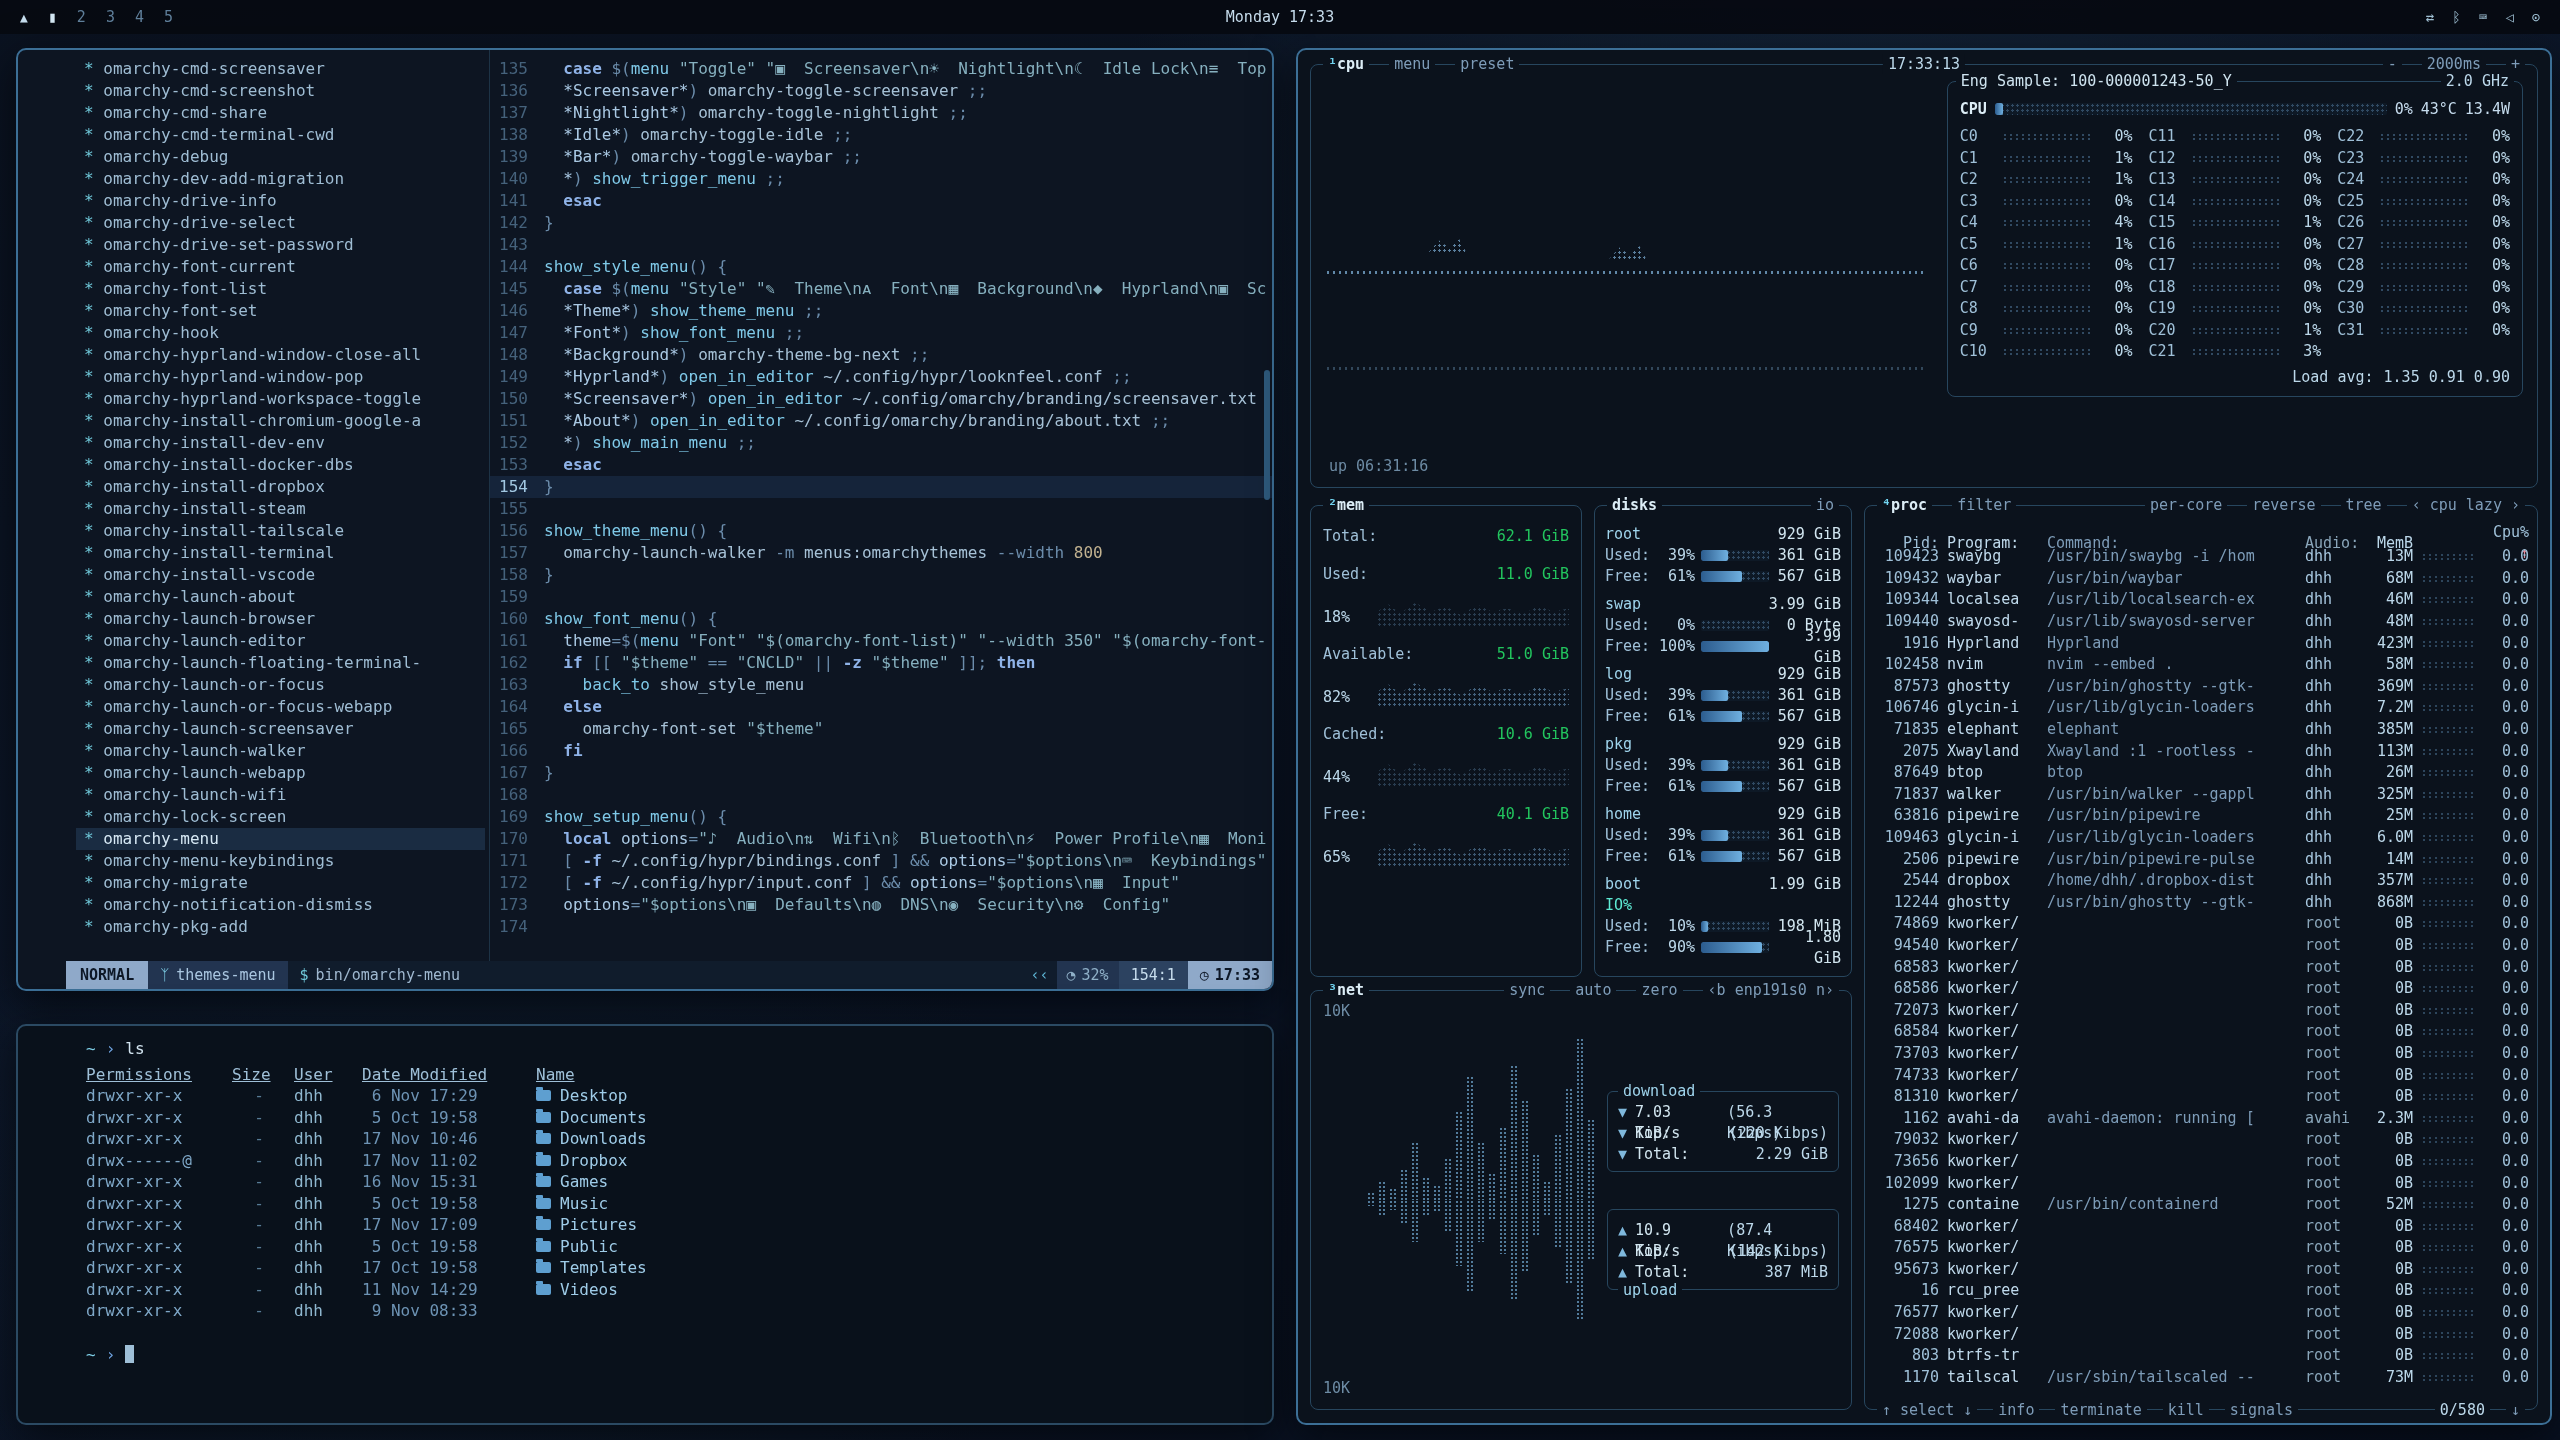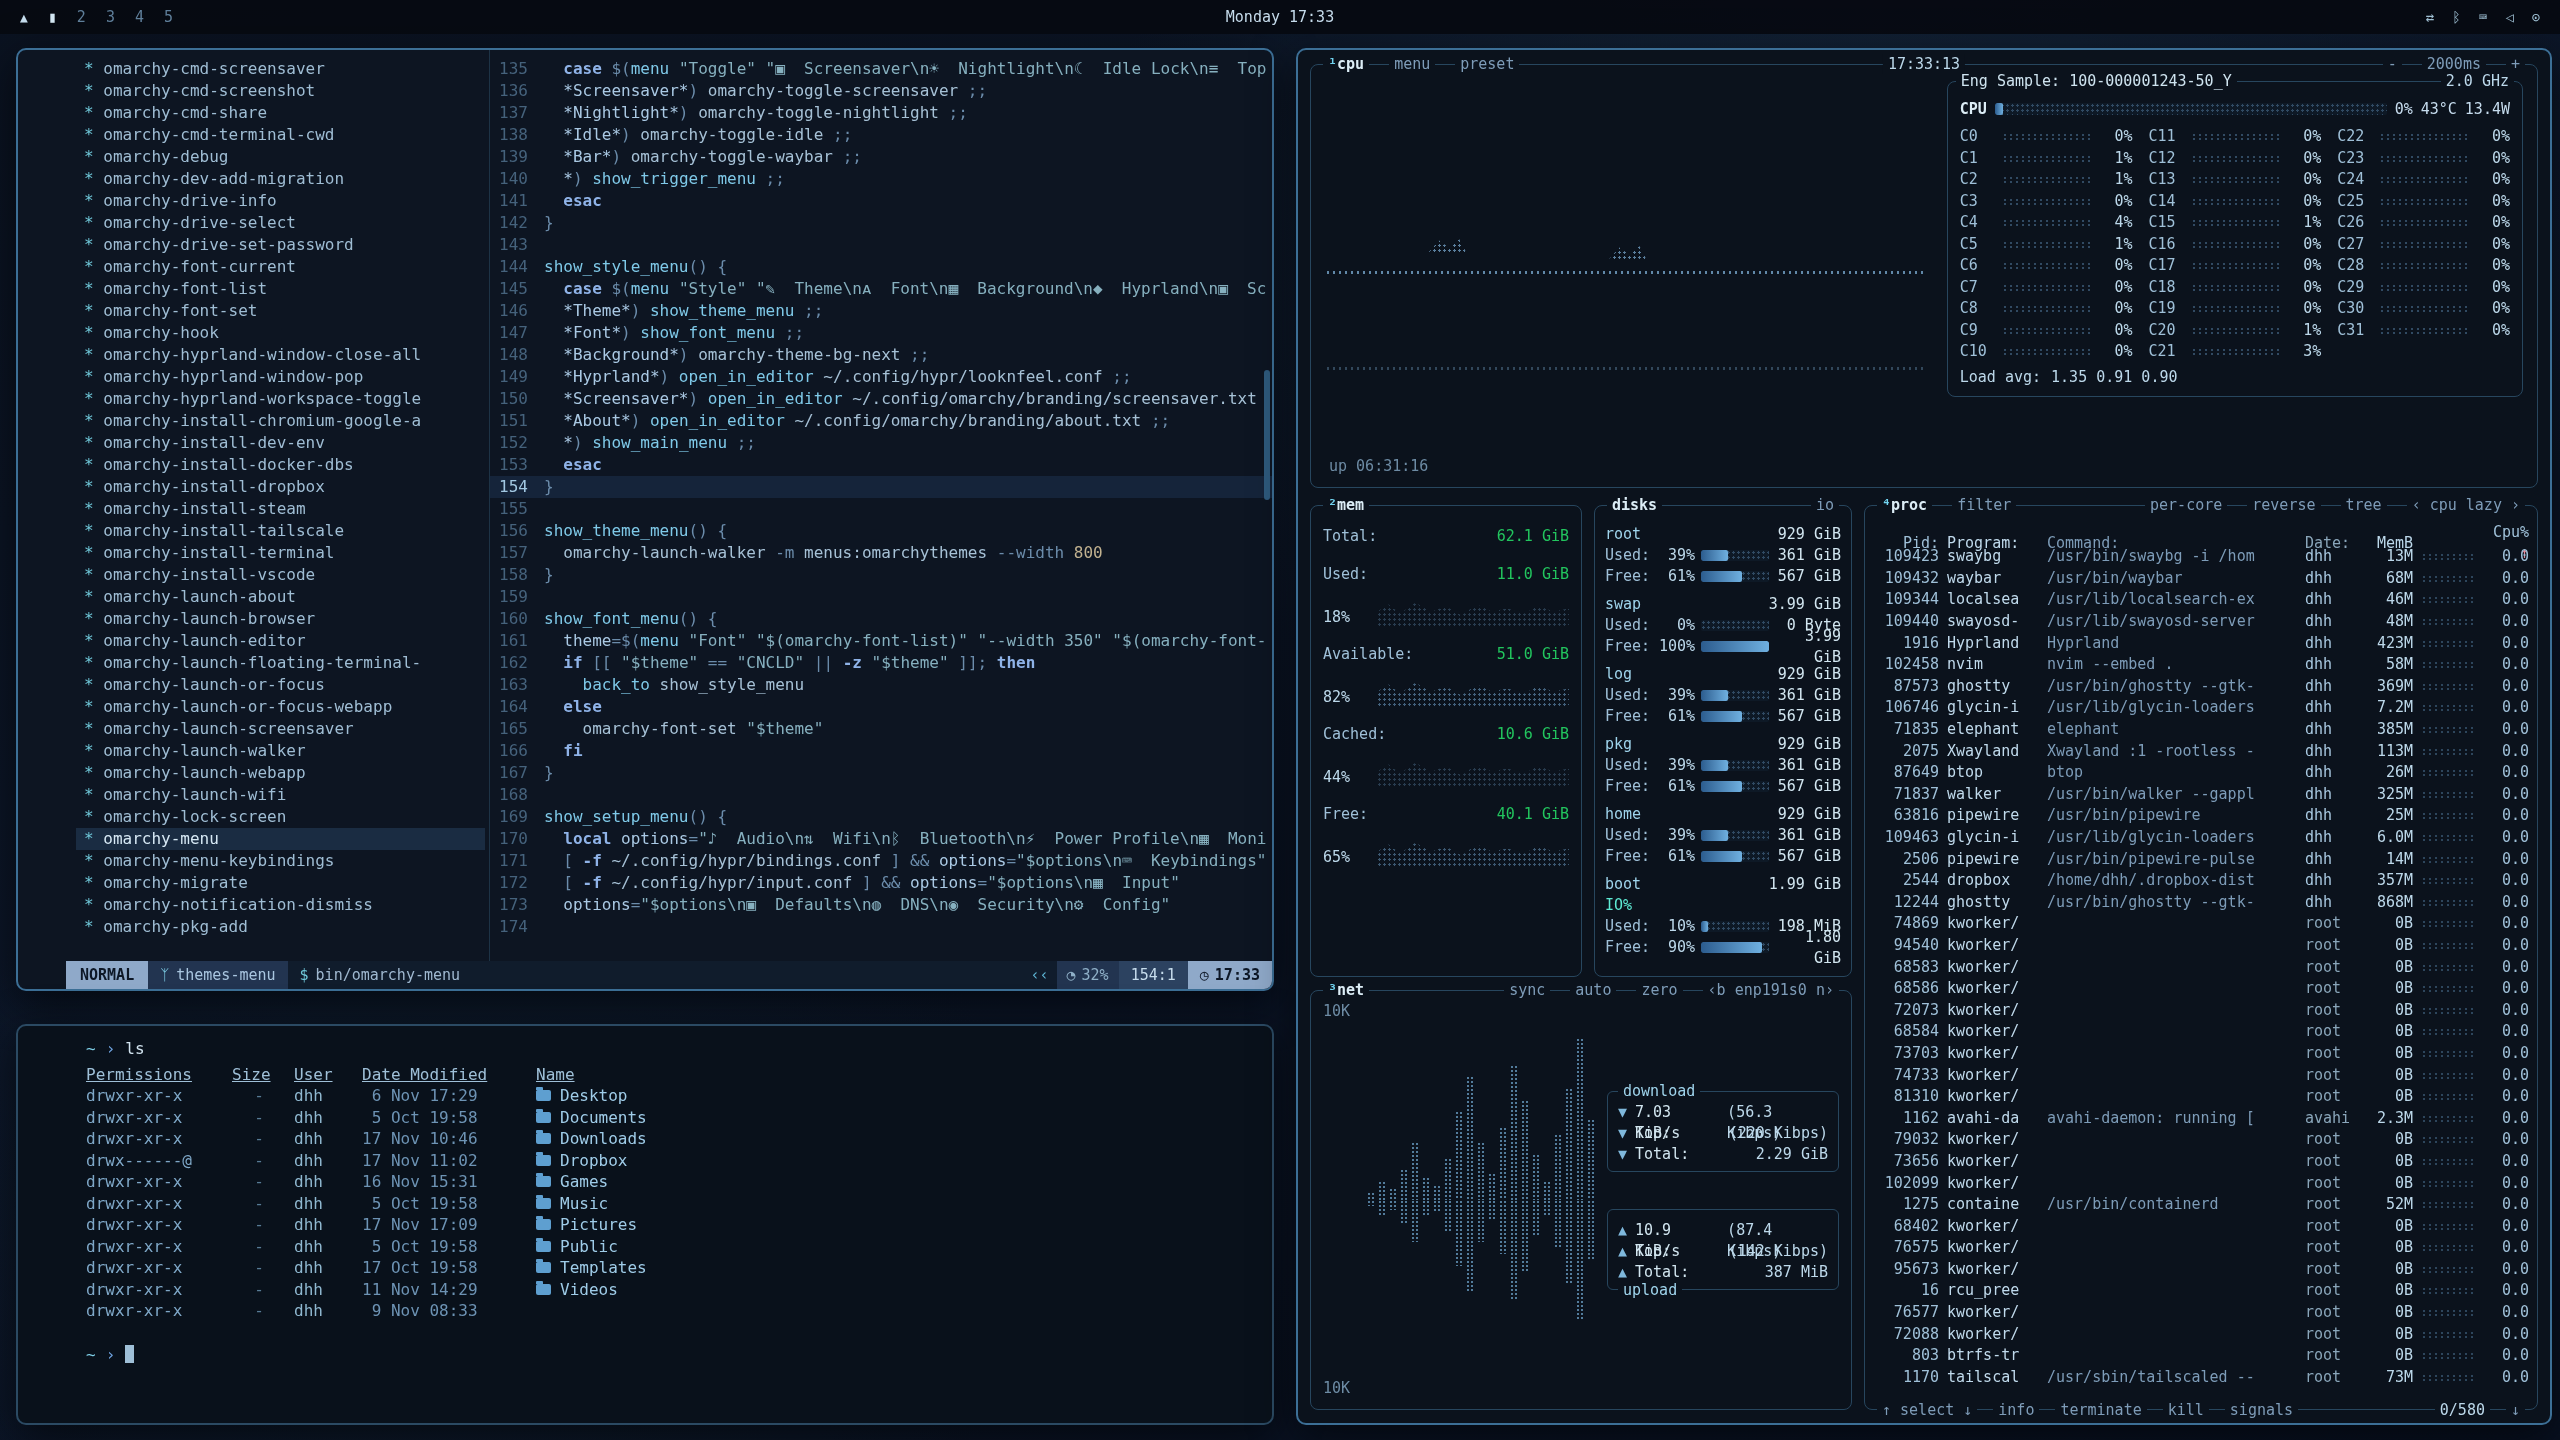--- a/index.html
+++ b/index.html
@@ -110,21 +110,21 @@
   .meter-fill{position:absolute;left:0;top:0;bottom:0;background:linear-gradient(90deg,#2c5c8e,#6fb0e0);border-radius:2px;}
   .cpu-total-row .pct,.cpu-total-row .temp,.cpu-total-row .watts{color:#c6dcee;}
   .core-grid{display:flex;gap:16px;margin-top:6px;}
   .core-col{flex:1;}
   .core-row{display:flex;align-items:center;gap:6px;height:21.5px;}
   .core-name{width:36px;color:#9fc0d8;}
   .core-meter{flex:1;height:7px;
     background-image:radial-gradient(circle, rgba(80,120,155,.55) 1px, transparent 1.2px);
     background-size:6px 4px;}
   .core-pct{width:34px;text-align:right;color:#bcd8ea;}
-  .load-row{margin-top:4px;display:flex;gap:10px;color:#bcd8ea;}
+  .load-row{margin-top:4px;display:flex;justify-content:flex-end;gap:10px;color:#bcd8ea;}
   .box-mem{left:12px;top:455px;width:272px;height:472px;padding:20px 12px 8px;}
   .mem-stat{margin-bottom:16px;}
   .mem-line{display:flex;justify-content:space-between;height:22px;}
   .mem-label{color:#9fc0d8;}
   .mem-value{color:#22c55e;text-align:right;}
   .mem-sub{display:flex;gap:8px;align-items:flex-end;height:42px;}
   .mem-pct{width:46px;color:#bcd8ea;}
   .mem-graph{flex:1;height:36px;
     background-image:radial-gradient(circle, rgba(110,160,200,.65) 1.1px, transparent 1.3px);
     background-size:5px 5px;
@@ -958,21 +958,21 @@
           <span class="chip opt">filter</span>
           <span class="chip opt push">per-core</span>
           <span class="chip opt">reverse</span>
           <span class="chip opt">tree</span>
           <span class="chip opt">‹ cpu lazy ›</span>
         </div>
         <div class="proc-header">
           <span class="p-pid">Pid:</span>
           <span class="p-prog">Program:</span>
           <span class="p-cmd">Command:</span>
-          <span class="p-user">Date:</span>
+          <span class="p-user">Audio:</span>
           <span class="p-mem">MemB</span>
           <span></span>
           <span class="p-cpu"><i>Cpu%</i> <i class="sort">↑</i></span>
         </div>
         <div>
             <div class="proc-row">
               <span class="p-pid">109423</span>
               <span class="p-prog">swaybg</span>
               <span class="p-cmd">/usr/bin/swaybg -i /hom</span>
               <span class="p-user u-dhh">dhh</span>

